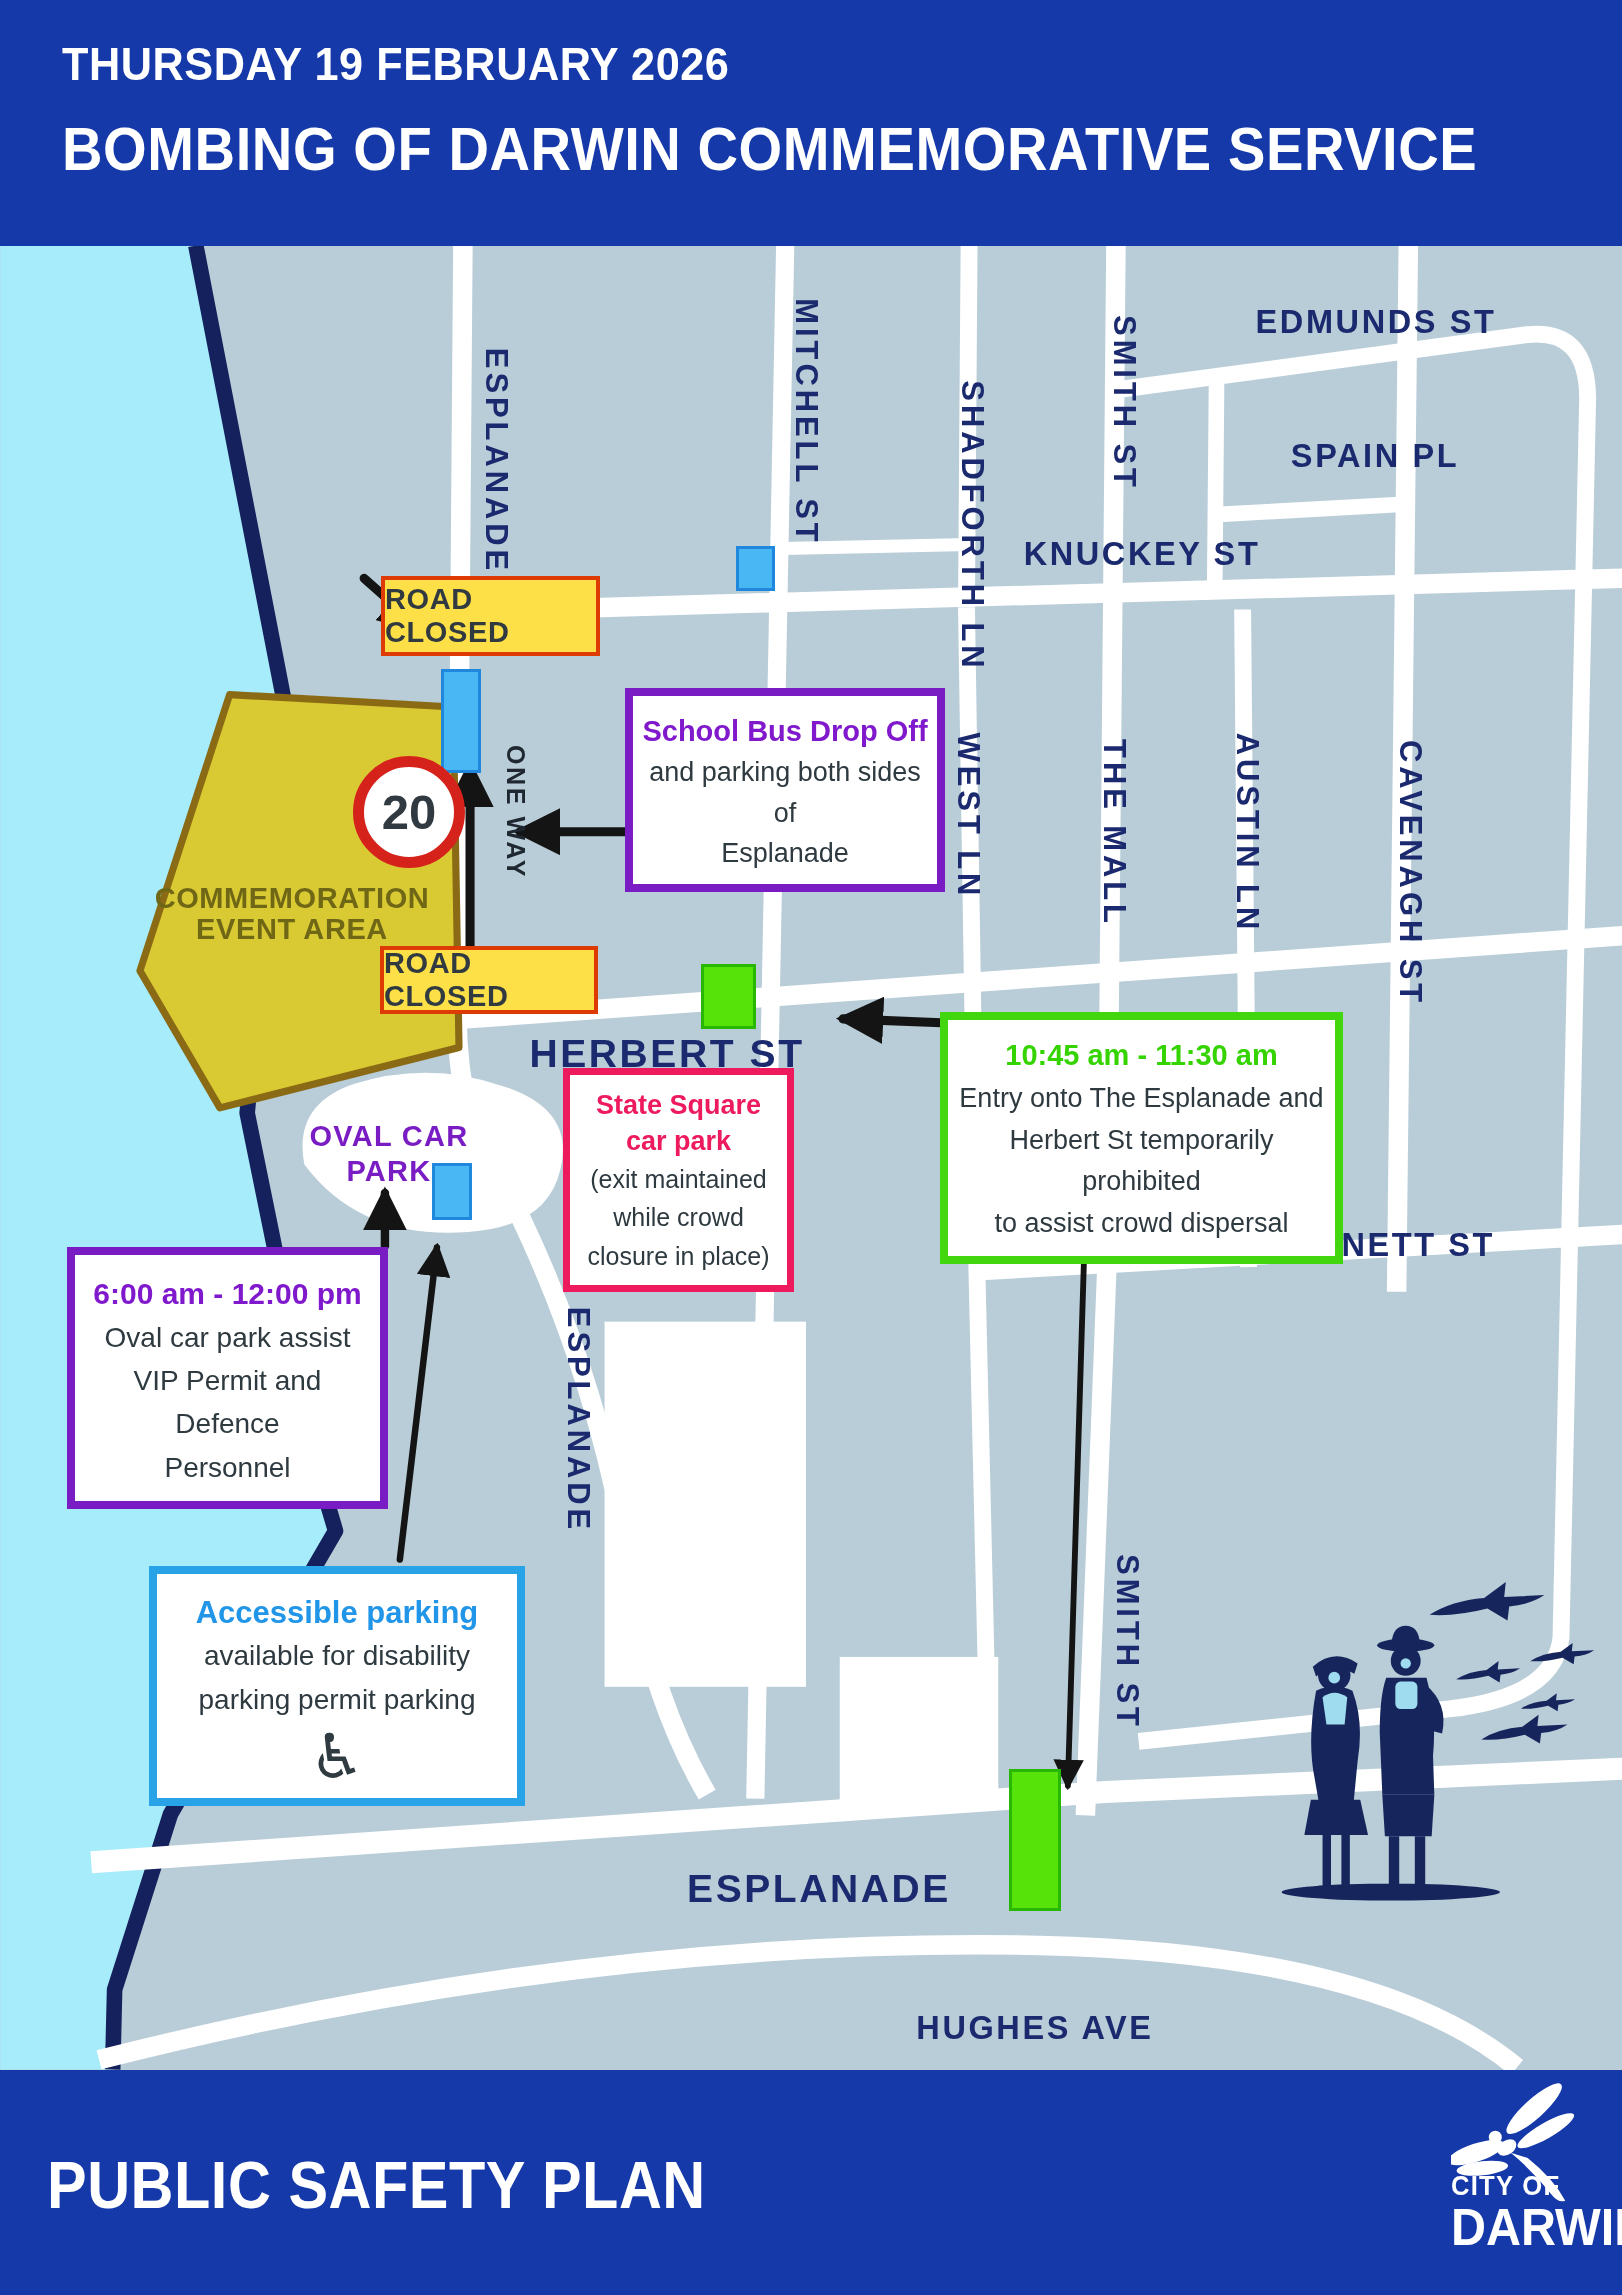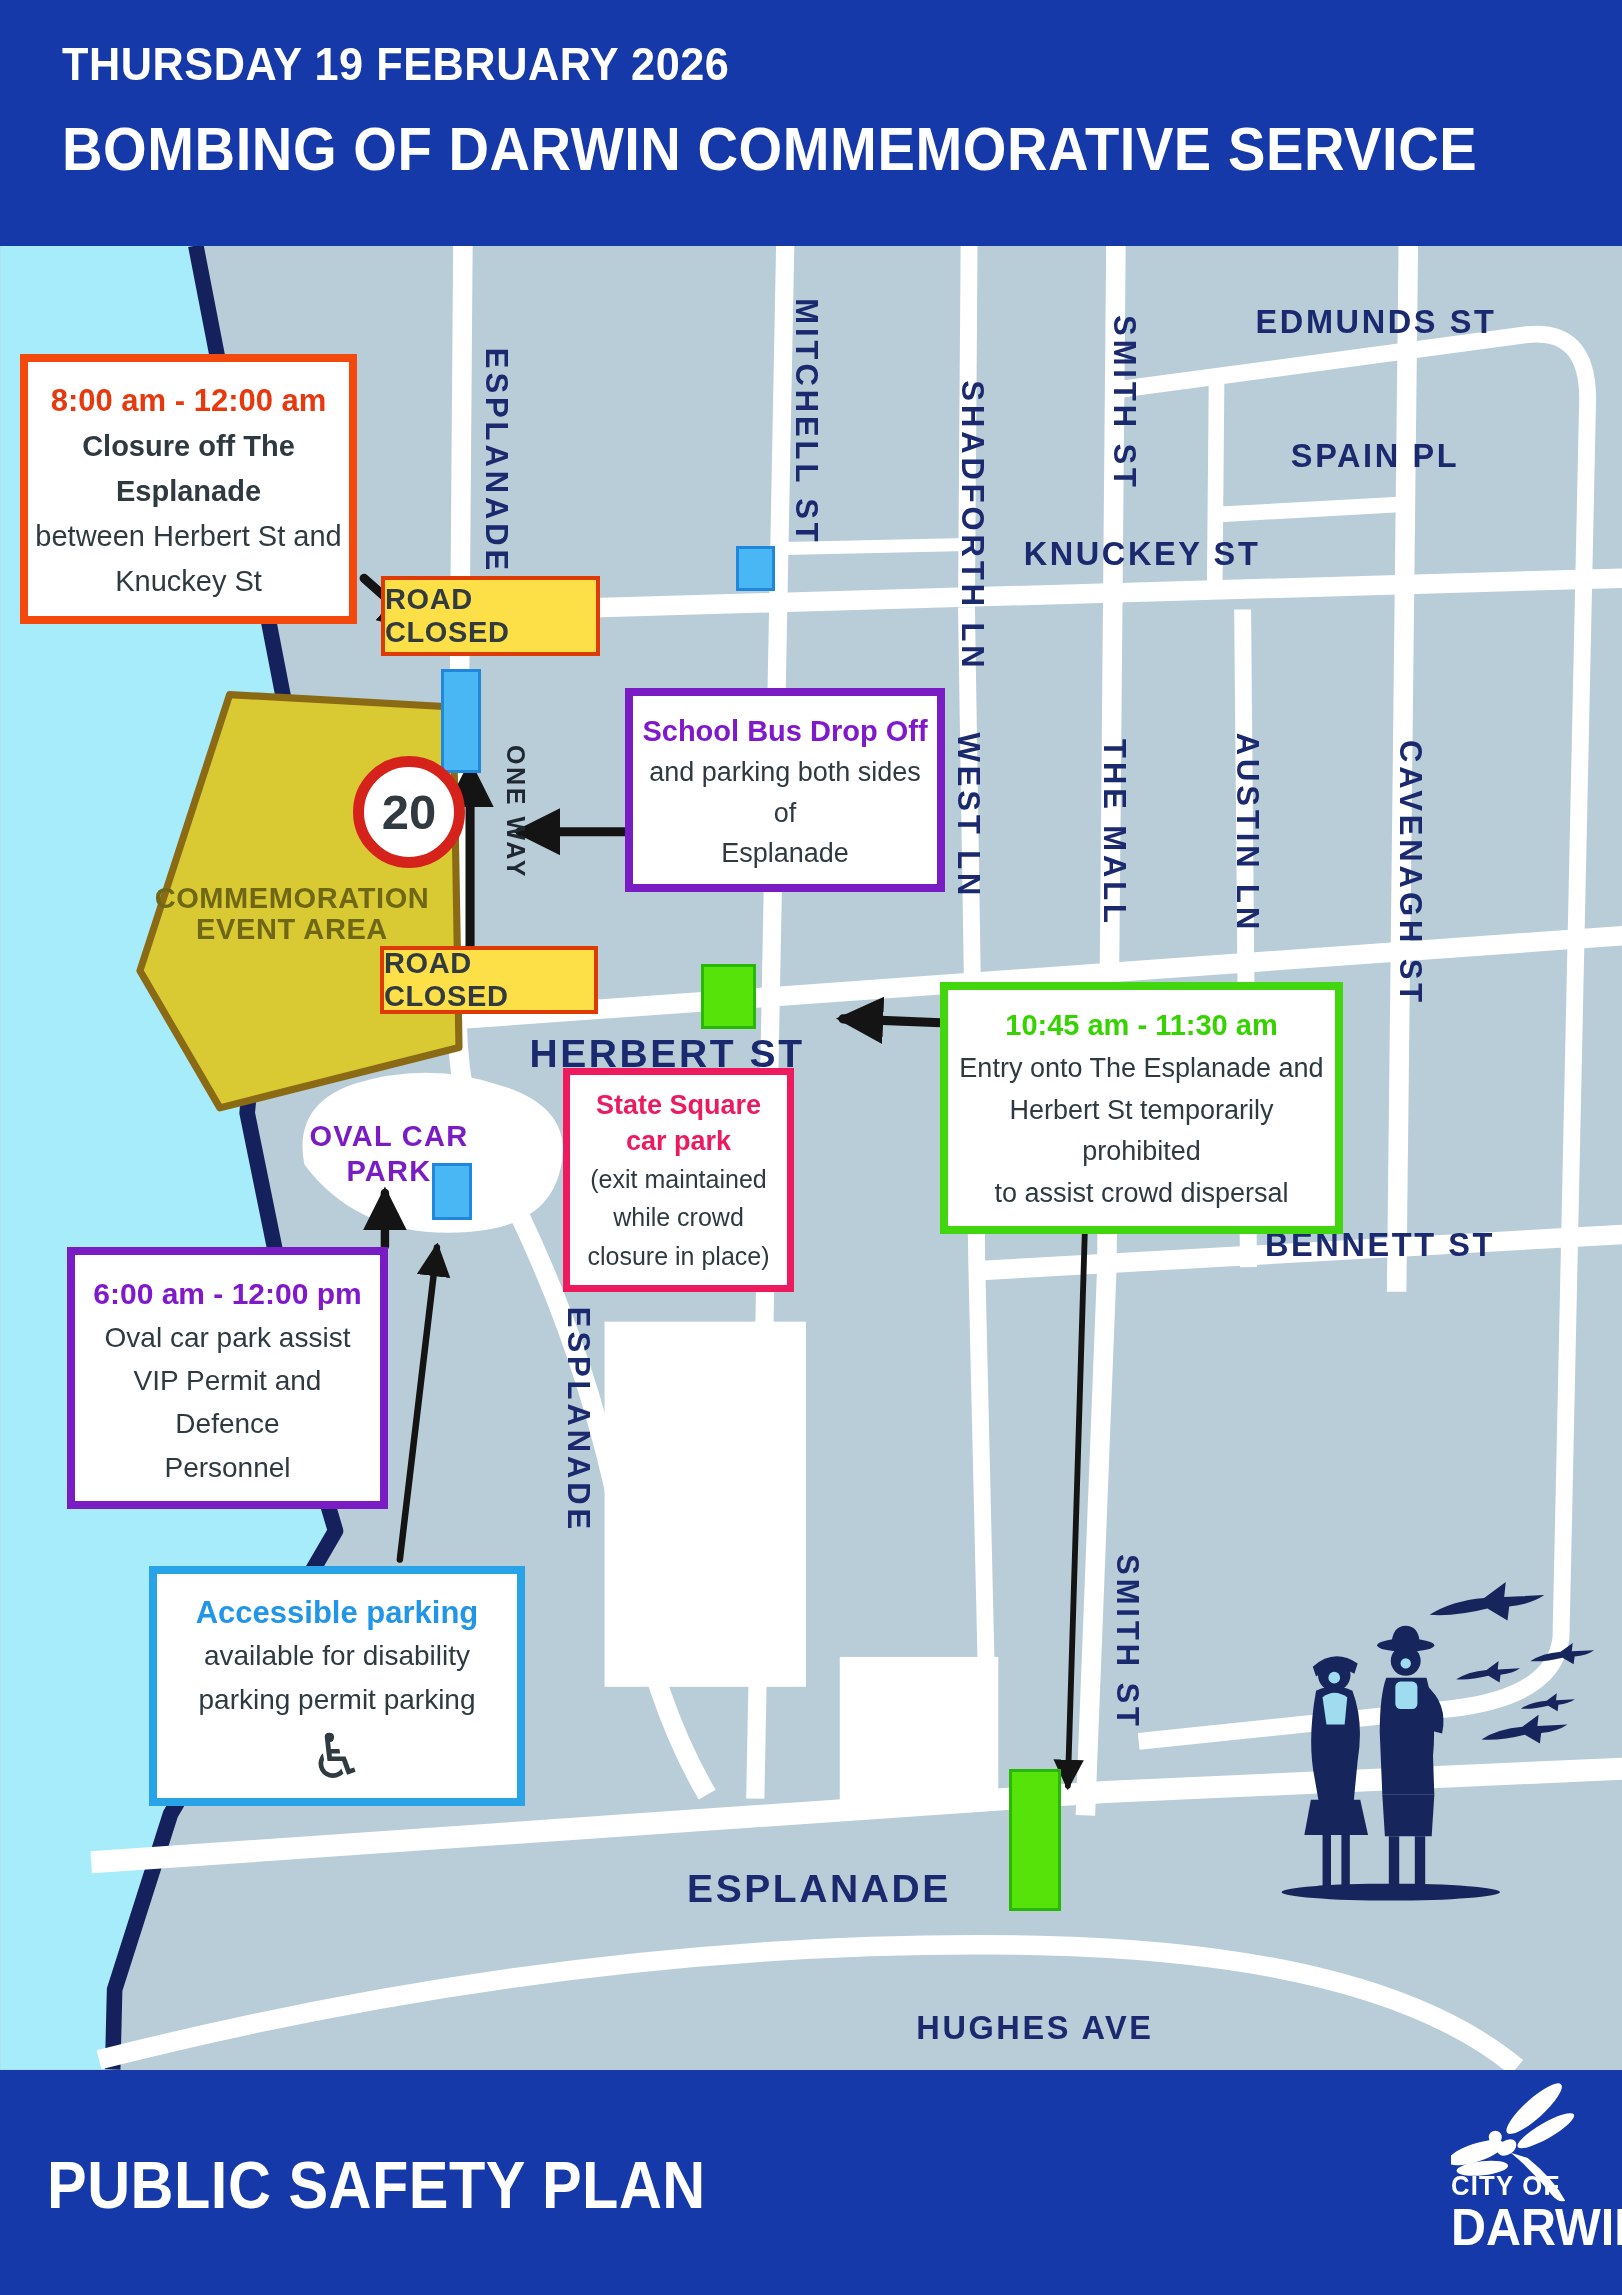--- a/index.html
+++ b/index.html
@@ -58,21 +58,21 @@
   #co-esplanade { left:20px; top:354px; width:337px; border:8.4px solid #f4490d; padding:15.6px 2.6px 11.7px; }
   #co-esplanade .time { color:#e8380d; font-size:31px; line-height:1.5; }
   #co-esplanade .line { font-size:29px; line-height:1.55; }
   #co-esplanade .line.b { font-weight:700; }
   #co-bus { left:625px; top:688px; width:320px; border:8.4px solid #7a1cc4; padding:14.3px 2.6px 10.4px; }
   #co-bus .time { color:#8019cc; font-size:29px; line-height:1.45; }
   #co-bus .line { font-size:27px; line-height:1.5; }
   #co-state { left:563px; top:1068px; width:231px; border:7.1px solid #ed1a5e; padding:11.7px 1.3px 9px; }
   #co-state .time { color:#ed1a5e; font-size:27px; line-height:1.35; }
   #co-state .line { font-size:25px; line-height:1.55; }
-  #co-crowd { left:940px; top:982px; width:403px; border:8.4px solid #41d60e; padding:14.3px 2.6px 10.4px; }
+  #co-crowd { left:940px; top:1012px; width:403px; border:8.4px solid #41d60e; padding:14.3px 2.6px 10.4px; }
   #co-crowd .time { color:#35d400; font-size:29px; line-height:1.5; }
   #co-crowd .line { font-size:27px; line-height:1.55; }
   #co-oval-access { left:67px; top:1247px; width:321px; border:8.4px solid #7a1cc4; padding:15.6px 2.6px 11.7px; }
   #co-oval-access .time { color:#8019cc; font-size:30px; line-height:1.5; }
   #co-oval-access .line { font-size:28px; line-height:1.55; }
   #co-access { left:149px; top:1566px; width:376px; border:8.4px solid #29a3e8; padding:17px 2.6px 5.2px; }
   #co-access .time { color:#2196e8; font-size:31px; line-height:1.4; }
   #co-access .line { font-size:28px; line-height:1.55; }
   #co-access .wheel { font-size:62px; line-height:1.15; color:#2f3b41; font-family:"DejaVu Sans", sans-serif; }
 </style>
@@ -200,26 +200,20 @@
   <div id="speed-sign" style="left:353px; top:756px;">20</div>
   <div id="one-way" style="left:515px; top:812px;">ONE WAY</div>
 
   <div class="mk blue" style="left:736px; top:546px;  width:39px; height:45px;"></div>
   <div class="mk blue" style="left:441px;  top:669px; width:40px; height:104px;"></div>
   <div class="mk blue" style="left:737px; top:798px; width:39px; height:36px;"></div>
   <div class="mk blue" style="left:432px;  top:1163px; width:40px; height:57px;"></div>
   <div class="mk green" style="left:701px; top:964px; width:55px; height:65px;"></div>
   <div class="mk green" style="left:1009px; top:1769px; width:52px; height:142px;"></div>
 
-  <div class="callout" id="co-esplanade">
-    <div class="time">8:00 am - 12:00 am</div>
-    <div class="line b">Closure off The Esplanade</div>
-    <div class="line">between Herbert St and</div>
-    <div class="line">Knuckey St</div>
-  </div>
 
   <div class="callout" id="co-bus">
     <div class="time">School Bus Drop Off</div>
     <div class="line">and parking both sides of</div>
     <div class="line">Esplanade</div>
   </div>
 
   <div class="callout" id="co-state">
     <div class="time">State Square</div>
     <div class="time">car park</div>

